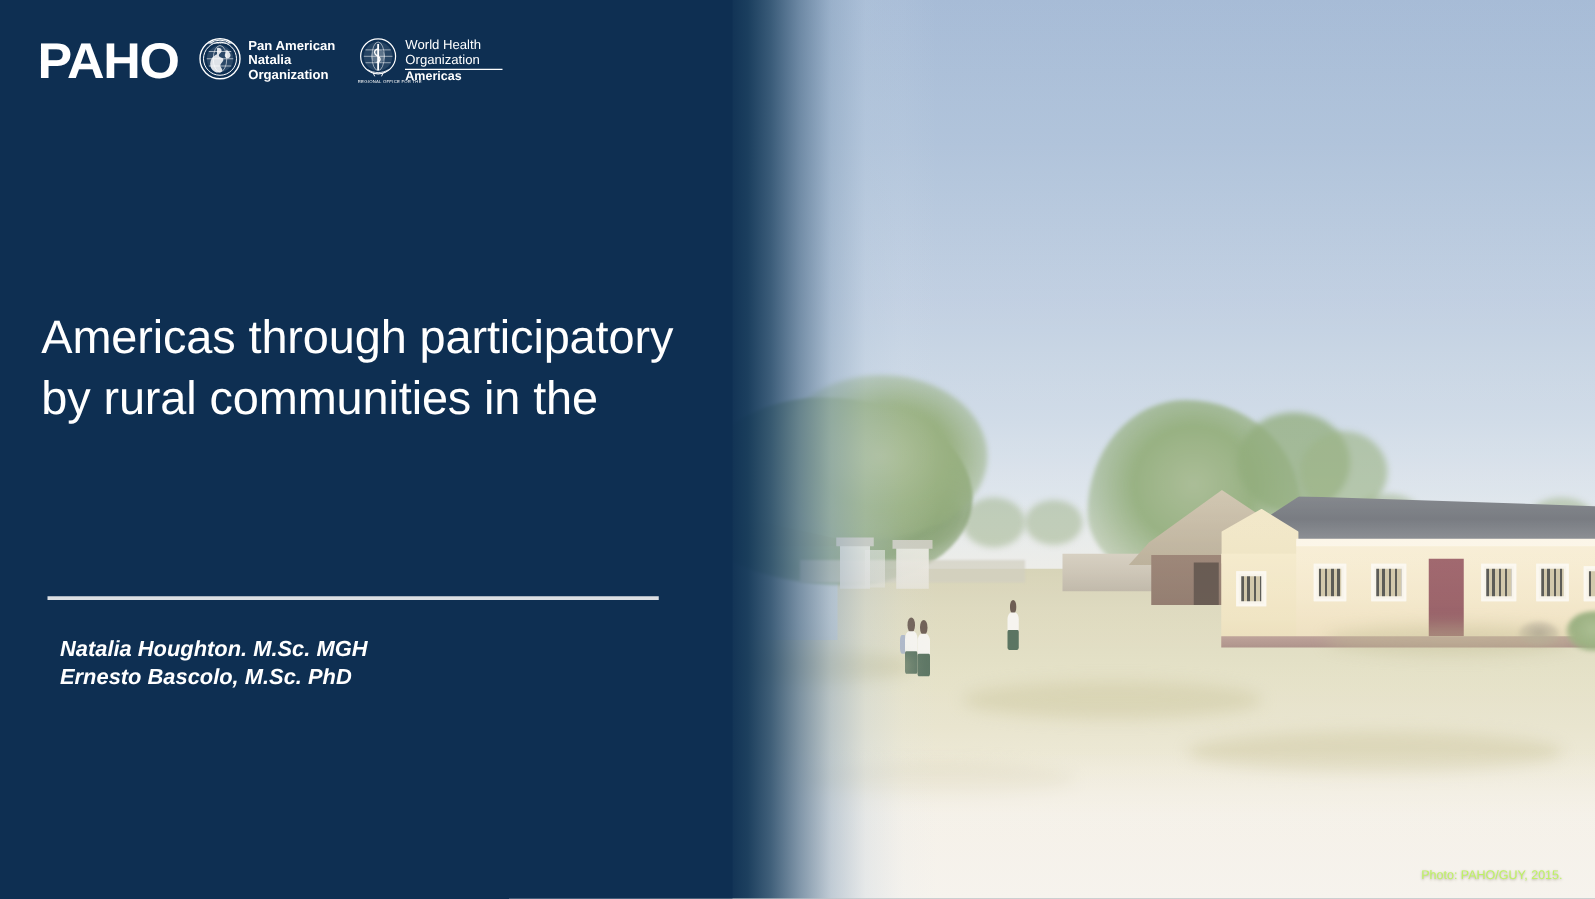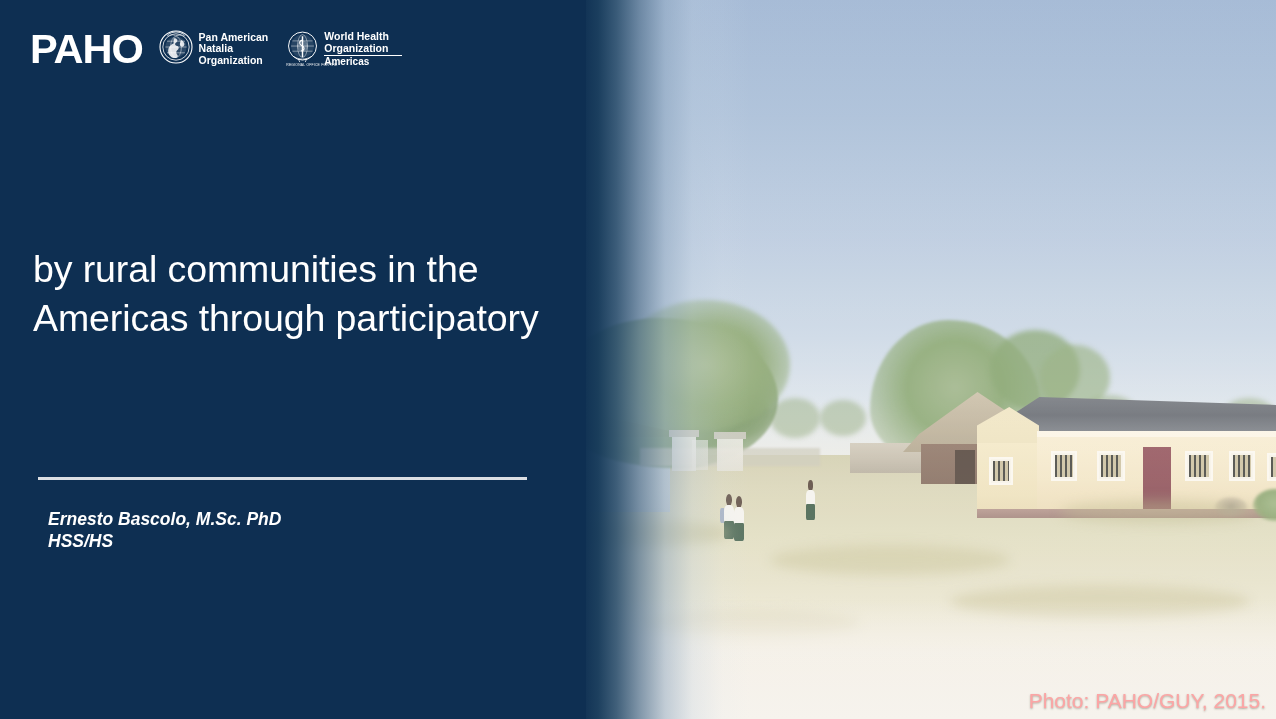--- a/index.html
+++ b/index.html
@@ -378,21 +378,21 @@
     align-items: center;
     margin-left: 18px;
   }
   .who-stack {
     margin-left: 5px;
     color: #ffffff;
   }
   .who-l1 {
     font-size: 10.5px;
     line-height: 11.5px;
-    font-weight: bold;
+    font-weight: normal;
     white-space: nowrap;
   }
   .who-rule {
     border-top: 1px solid #ffffff;
     margin: 1px 0 1px 0;
     width: 78px;
   }
   .who-l2 {
     font-size: 10px;
     line-height: 10px;
@@ -439,24 +439,24 @@
     font-size: 17.5px;
     line-height: 22px;
     font-weight: bold;
     font-style: italic;
   }
   .authors div { white-space: nowrap; }
 
   
   .credit {
     position: absolute;
-    right: 10px;
+    right: 26px;
     bottom: 9px;
-    color: #fca5a5;
-    font-size: 21px;
+    color: #bef264;
+    font-size: 10px;
     line-height: 18px;
     font-weight: normal;
     text-shadow: 0 1px 2px rgba(90,80,60,0.45);
     white-space: nowrap;
   }
 </style>
 </head>
 <body>
 
 <div class="slide">
@@ -614,26 +614,26 @@
       <div class="who-stack">
         <div class="who-l1">World Health</div>
         <div class="who-l1">Organization</div>
         <div class="who-rule"></div>
         <div class="who-l2">Americas</div>
       </div>
     </div>
   </div>
 
   <div class="title">
+    <div>Americas through participatory</div>
     <div>by rural communities in the</div>
-    <div>Americas through participatory</div>
   </div>
 
   <div class="rule"></div>
 
   <div class="authors">
+    <div>Natalia Houghton. M.Sc. MGH</div>
     <div>Ernesto Bascolo, M.Sc. PhD</div>
-    <div>HSS/HS</div>
   </div>
 
   <div class="credit">Photo: PAHO/GUY, 2015.</div>
 
 </div>
 
 </body></html>

